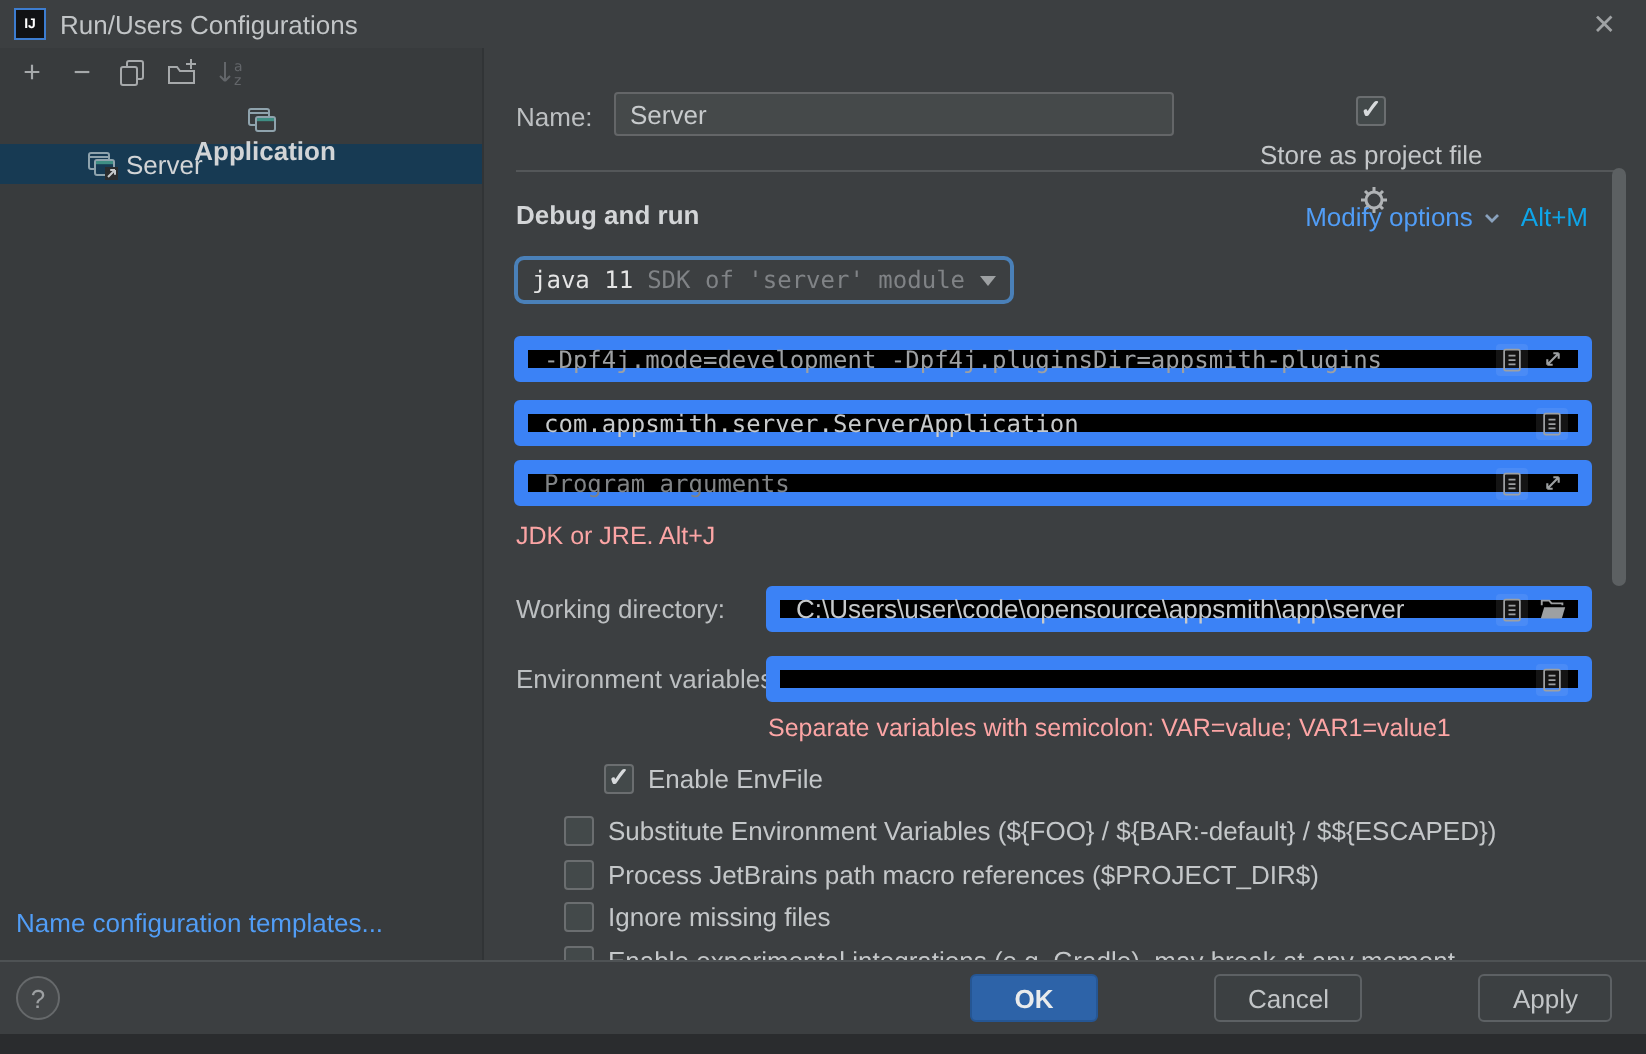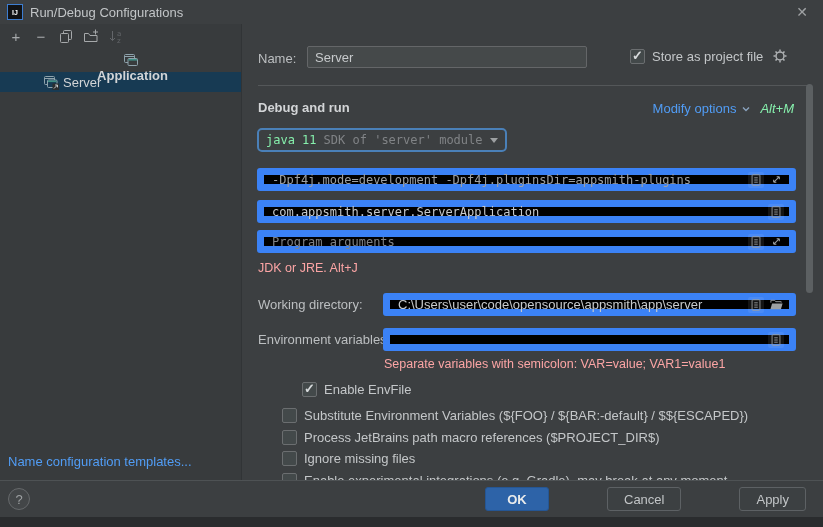--- a/index.html
+++ b/index.html
@@ -41,27 +41,27 @@
              color:#c7cacc;font-family:inherit;font-size:inherit;padding:0;min-width:0;}
   .ifield{position:absolute;background:#000000;border:7px solid #3b82f6;border-radius:3px;
           box-sizing:border-box;display:flex;align-items:center;padding:0 5px 0 8px;gap:4px;}
   .ifield input::placeholder{color:#808386;opacity:1;}
   .ifield input.dim{color:#9da0a3;}
   .combo{position:absolute;height:24px;box-sizing:border-box;display:flex;align-items:center;
          padding:0 8px;border:1px solid #5e6264;border-radius:3px;background:#3c3f41;cursor:pointer;}
   .combo.focused{border:2px solid #4a80b8;border-radius:5px;padding:0 7px;}
   .arrow{margin-left:auto;width:0;height:0;border-left:4px solid transparent;
          border-right:4px solid transparent;border-top:5px solid #9da0a2;}
-  .white{color:#86efac;} .gray{color:#808386;}
+  .white{color:#e5e5e5;} .gray{color:#808386;}
   .hint{position:absolute;color:#fca5a5;font-size:12.5px;}
   .divider{position:absolute;left:15px;right:12px;top:61px;height:1px;background:#545759;}
   .section{position:absolute;left:15px;top:76px;font-weight:bold;color:#d3d5d7;}
   .modify{position:absolute;top:77px;right:29px;display:flex;align-items:center;gap:9px;}
   .mlink{color:#519df6;cursor:pointer;display:flex;align-items:center;gap:5px;}
-  .mshort{color:#86efac;font-style:italic;}
+  .mshort{color:#0ea5e9;}
   .fico{width:16px;height:16px;flex:none;display:flex;align-items:center;justify-content:center;
         cursor:pointer;}
   .fico.boxed{background:rgba(255,255,255,0.08);border-radius:2px;}
   .scrollthumb{position:absolute;left:563px;top:60px;width:7px;height:209px;background:#5c6062;
         border-radius:4px;cursor:pointer;}
 
   
   .cb{width:15px;height:15px;flex:none;background:#43494a;border:1px solid #6b6e70;
       border-radius:2px;box-sizing:border-box;position:relative;cursor:pointer;}
   .cb.checked::after{content:"✓";position:absolute;left:1px;top:-2px;color:#d7dadc;
@@ -84,21 +84,21 @@
 
   svg{display:block;}
 </style>
 </head>
 <body>
 
 <div class="app">
 
   <div class="titlebar">
     <div class="logo">IJ</div>
-    <div class="wtitle">Run/Debug Configurations</div>
+    <div class="wtitle">Run/Users Configurations</div>
     <div class="close">✕</div>
   </div>
 
   <div class="sidebar">
     <div class="toolbar">
       <div class="tbtn">
           <span>+</span>
         </div>
       <div class="tbtn">
           <span>−</span>
@@ -153,21 +153,21 @@
     <div class="tpl-link">Name configuration templates...</div>
   </div>
 
   <div class="content">
 
     <div class="flabel" style="left:15px;top:27px;">Name:</div>
     <div class="textfield" style="left:64px;top:22px;width:280px;height:22px;">
       <input value="Server" style="">
     </div>
 
-    <div class="cbrow" style="left:387px;top:24px;">
+    <div class="cbrow" style="left:387px;top:24px;flex-direction:column;">
       <span class="cb checked"></span>
       <span>Store as project file</span>
       <svg class="fico" width="16" height="16" viewBox="0 0 16 16" style="margin-left:2px;">
         <g stroke="#b0b3b5" stroke-width="1.5" fill="none">
           <circle cx="8" cy="8" r="4"></circle>
           <path d="M8 1.5v2M8 12.5v2M1.5 8h2M12.5 8h2M3.5 3.5l1.4 1.4M11.1 11.1l1.4 1.4M12.5 3.5l-1.4 1.4M4.9 11.1l-1.4 1.4"></path>
         </g>
         <circle cx="8" cy="8" r="1.4" fill="#3c3f41"></circle>
       </svg>
     </div>

